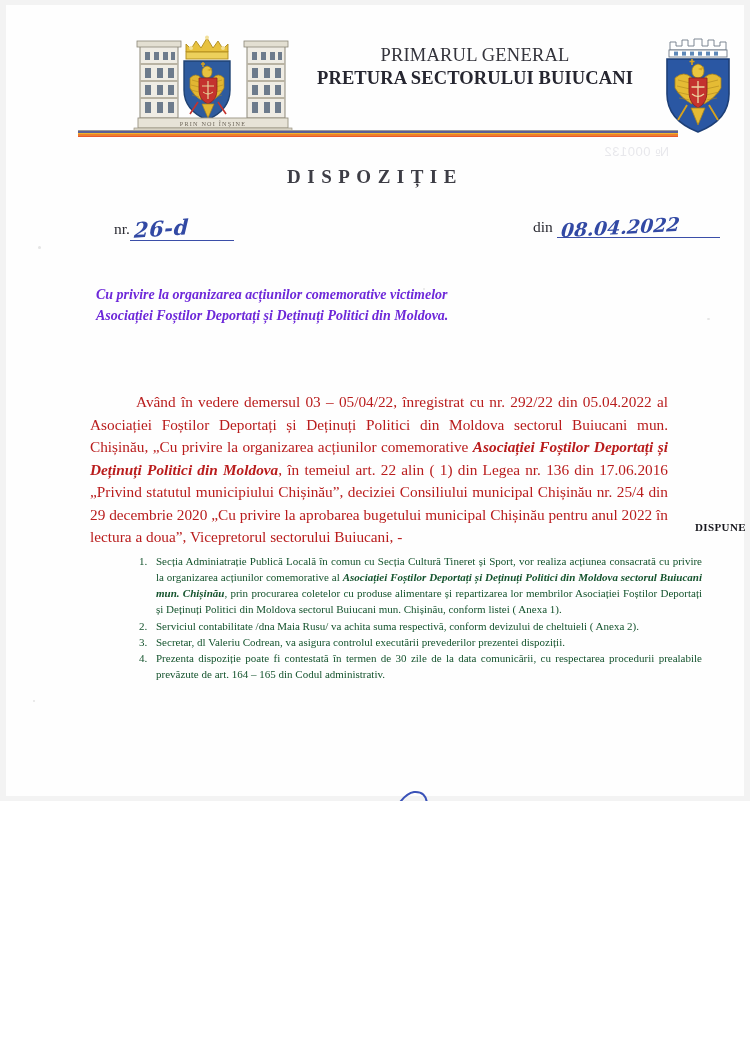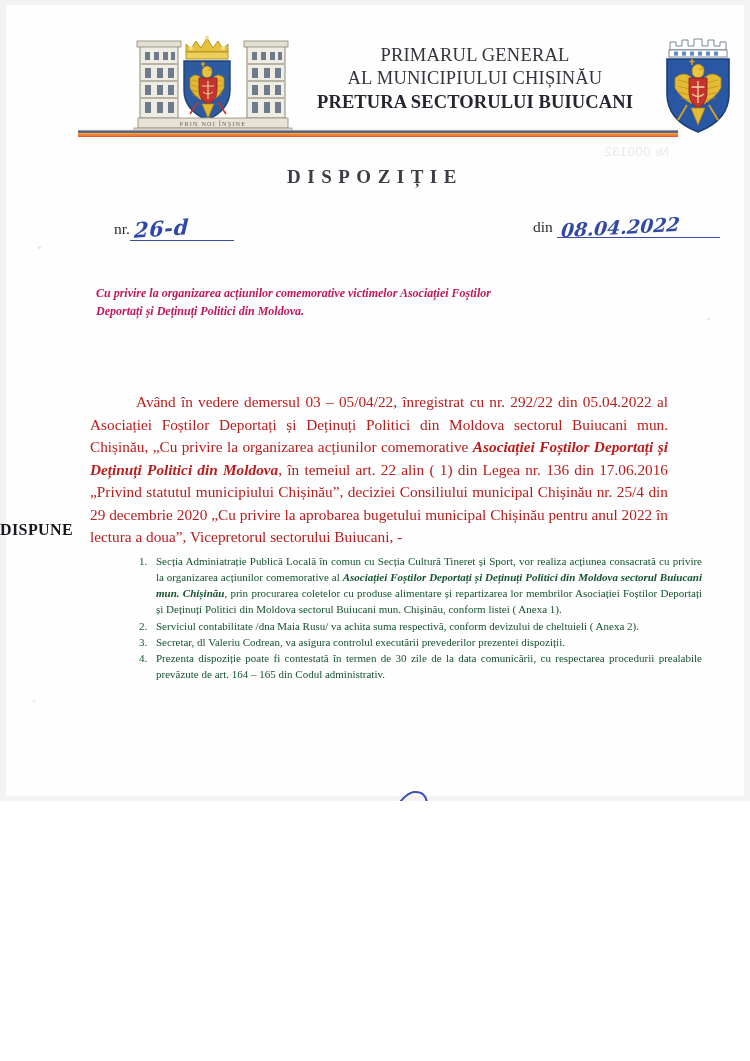--- a/index.html
+++ b/index.html
@@ -140,46 +140,46 @@
     font-size: 19px;
     transform: rotate(-3deg) skewX(-8deg);
     letter-spacing: 0;
   }
 
   
   .subject {
     position: absolute;
     left: 96px; top: 284px;
     width: 400px;
-    font-size: 12px;
+    font-size: 14px;
     font-weight: bold;
     font-style: italic;
     line-height: 1.52;
-    color: #be185d;
+    color: #6d28d9;
   }
 
   
   .body-par {
     position: absolute;
     left: 90px; top: 376px;
     width: 578px;
     font-size: 15.3px;
     line-height: 1.47;
     text-align: justify;
     text-indent: 46px;
     color: #b91c1c;
     hyphens: none;
   }
   .body-par b { font-weight: bold; font-style: italic; }
 
   .dispune {
     position: absolute;
-    left: 0; right: 16px; top: 521px;
-    text-align: left;
-    font-size: 16px;
+    left: 0; right: 4px; top: 521px;
+    text-align: right;
+    font-size: 11px;
     font-weight: bold;
     letter-spacing: .4px;
     color: #17171d;
   }
 
   ol.items {
     position: absolute;
     left: 118px; top: 553px;
     width: 552px;
     margin: 0;
@@ -386,21 +386,20 @@
           <path d="M32 66 q6 5 12 0" stroke="#edd9a2" stroke-width="1.1" fill="none"></path>
           <path d="M31 80 L38 97 L45 80 Z" fill="#e5bb34" stroke="#a8831c" stroke-width=".8"></path>
           <path d="M27 77 L18 92" stroke="#d8a21c" stroke-width="1.8"></path>
           <path d="M49 77 L58 92" stroke="#d8a21c" stroke-width="1.8"></path>
         </g>
       </svg>
     </div>
 
     <div class="header-titles">
       <div class="t1">PRIMARUL GENERAL</div>
-      <div class="t2">AL MUNICIPIULUI CHIȘINĂU</div>
       <div class="t3">PRETURA SECTORULUI BUIUCANI</div>
     </div>
   </div>
 
   <div class="showthrough">№ 000132</div>
 
   <div class="rule-wrap">
     <i class="grey"></i>
     <i class="blue"></i>
     <i class="yellow"></i>

